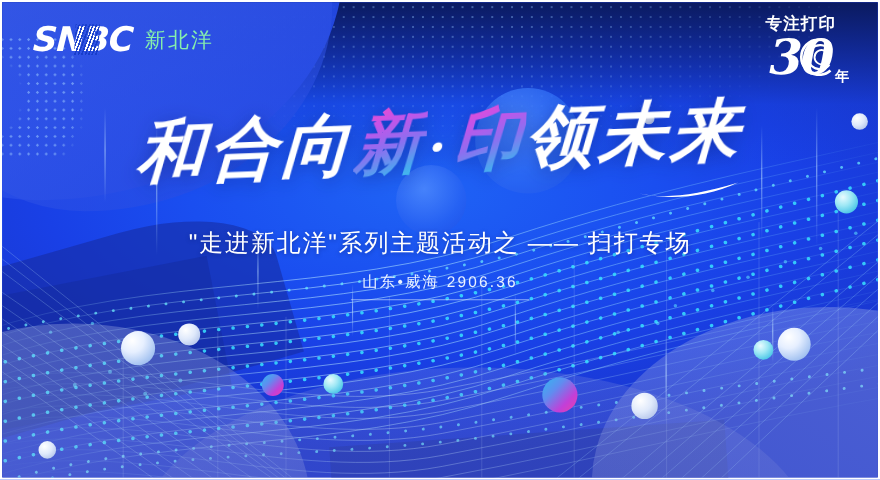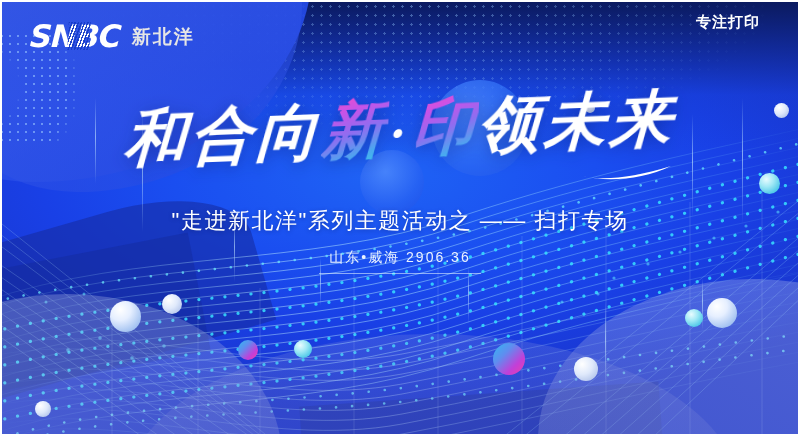--- a/index.html
+++ b/index.html
@@ -193,22 +193,22 @@
     width: 22px; height: 28px;
     background: repeating-linear-gradient(
       -72deg,
       rgba(26,73,232,0.0) 0px, rgba(26,73,232,0.0) 1.6px,
       rgba(22,60,200,0.95) 1.6px, rgba(22,60,200,0.95) 3.0px);
     pointer-events: none;
   }
   .logo-cn {
     font-family: "Liberation Sans", "DejaVu Sans", sans-serif;
     font-size: 19px;
-    font-weight: 700;
-    color: #e5e5e5;
+    font-weight: 400;
+    color: #86efac;
     letter-spacing: 2px;
   }
 
   
   .badge30 {
     position: absolute;
     right: 22px; top: 12px;
     width: 96px;
     text-align: center;
     color: #ffffff;
@@ -491,20 +491,29 @@
   <div class="logo-wrap">
     <div class="logo-mark">
       <span>SNBC</span>
       <span class="logo-stripes"></span>
     </div>
     <div class="logo-cn">新北洋</div>
   </div>
 
   <div class="badge30">
     <div class="badge30-top">专注打印</div>
+    <div class="badge30-row">
+      <span class="badge30-num">30</span>
+      <svg class="badge30-arcs" viewBox="0 0 34 34">
+        <path d="M30,5 A16,16 0 1 0 30,29" fill="none" stroke="#ffffff" stroke-width="2.4"></path>
+        <path d="M29,10 A11,11 0 1 0 29,24" fill="none" stroke="#ffffff" stroke-width="2.0"></path>
+        <path d="M28,14.5 A6.5,6.5 0 1 0 28,19.5" fill="none" stroke="#ffffff" stroke-width="1.7"></path>
+      </svg>
+      <span class="badge30-year">年</span>
+    </div>
   </div>
 
   <div class="title-wrap">
     <span class="main-title" id="title-line"><span class="t-white">和合向</span><span class="t-grad">新</span><span class="t-dot">·</span><span class="t-grad">印</span><span class="t-white">领未来</span></span>
   </div>
   <svg class="title-swash" viewBox="0 0 92 16">
     <path d="M1,11 C24,16 52,13 91,1 C62,15 28,17 1,11 Z" fill="#ffffff"></path>
   </svg>
 
   <div class="subtitle">"走进新北洋"系列主题活动之 —— 扫打专场</div>

